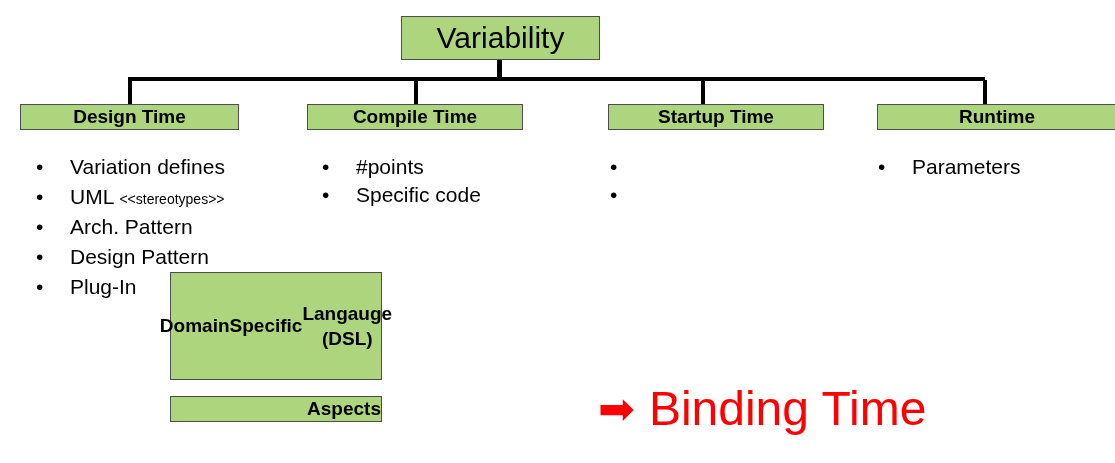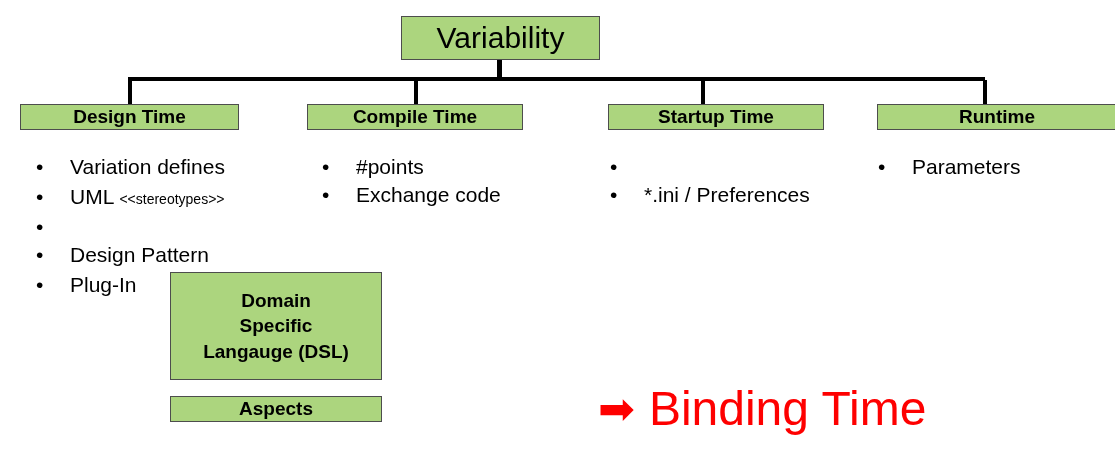--- a/index.html
+++ b/index.html
@@ -52,31 +52,32 @@
   #cat-startup  { left: 608px; width: 216px; }
   #cat-runtime  { left: 877px; width: 240px; }
 
   .gbox.dsl {
     left: 170px;
     top: 272px;
     width: 212px;
     height: 108px;
     font-size: 19px;
     font-weight: bold;
-    flex-direction: column;
+    flex-direction: row;
     justify-content: center;
     line-height: 1.32;
   }
   .gbox.aspects {
     left: 170px;
     top: 396px;
     width: 212px;
     height: 26px;
     font-size: 19px;
     font-weight: bold;
+    justify-content: flex-end;
   }
 
   
   .line {
     position: absolute;
     background: #000000;
   }
   #trunk-vert {
     left: 497px;
     top: 60px;
@@ -178,49 +179,49 @@
     <div class="brow">
       <span class="bullet">•</span>
       <span class="btext"><span>Variation defines</span><span class="small-stereo"></span></span>
     </div>
     <div class="brow">
       <span class="bullet">•</span>
       <span class="btext"><span>UML </span><span class="small-stereo">&lt;&lt;stereotypes&gt;&gt;</span></span>
     </div>
     <div class="brow">
       <span class="bullet">•</span>
+      <span class="btext"><span>Arch. Pattern</span><span class="small-stereo"></span></span>
     </div>
     <div class="brow">
       <span class="bullet">•</span>
       <span class="btext"><span>Design Pattern</span><span class="small-stereo"></span></span>
     </div>
     <div class="brow">
       <span class="bullet">•</span>
       <span class="btext"><span>Plug-In</span><span class="small-stereo"></span></span>
     </div>
   </div>
 
   <div class="blist" id="list-compile">
     <div class="brow">
       <span class="bullet">•</span>
       <span class="btext">#points</span>
     </div>
     <div class="brow">
       <span class="bullet">•</span>
-      <span class="btext">Exchange code</span>
+      <span class="btext">Specific code</span>
     </div>
   </div>
 
   <div class="blist" id="list-startup">
     <div class="brow">
       <span class="bullet">•</span>
     </div>
     <div class="brow">
       <span class="bullet">•</span>
-      <span class="btext">*.ini / Preferences</span>
     </div>
   </div>
 
   <div class="blist" id="list-runtime">
     <div class="brow">
       <span class="bullet">•</span>
       <span class="btext">Parameters</span>
     </div>
   </div>
 

